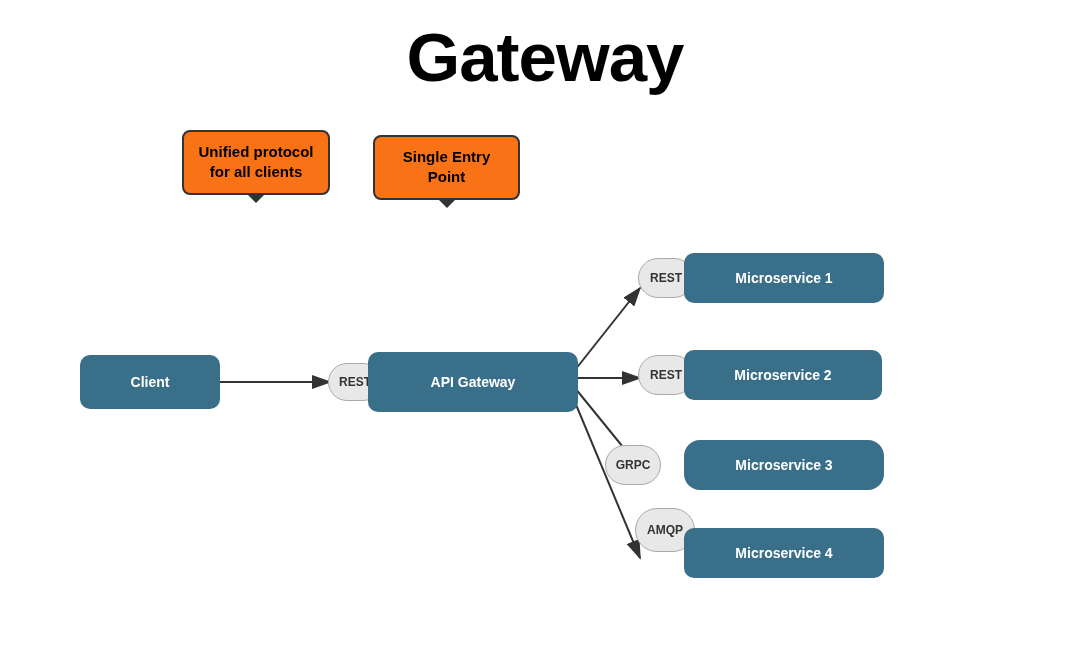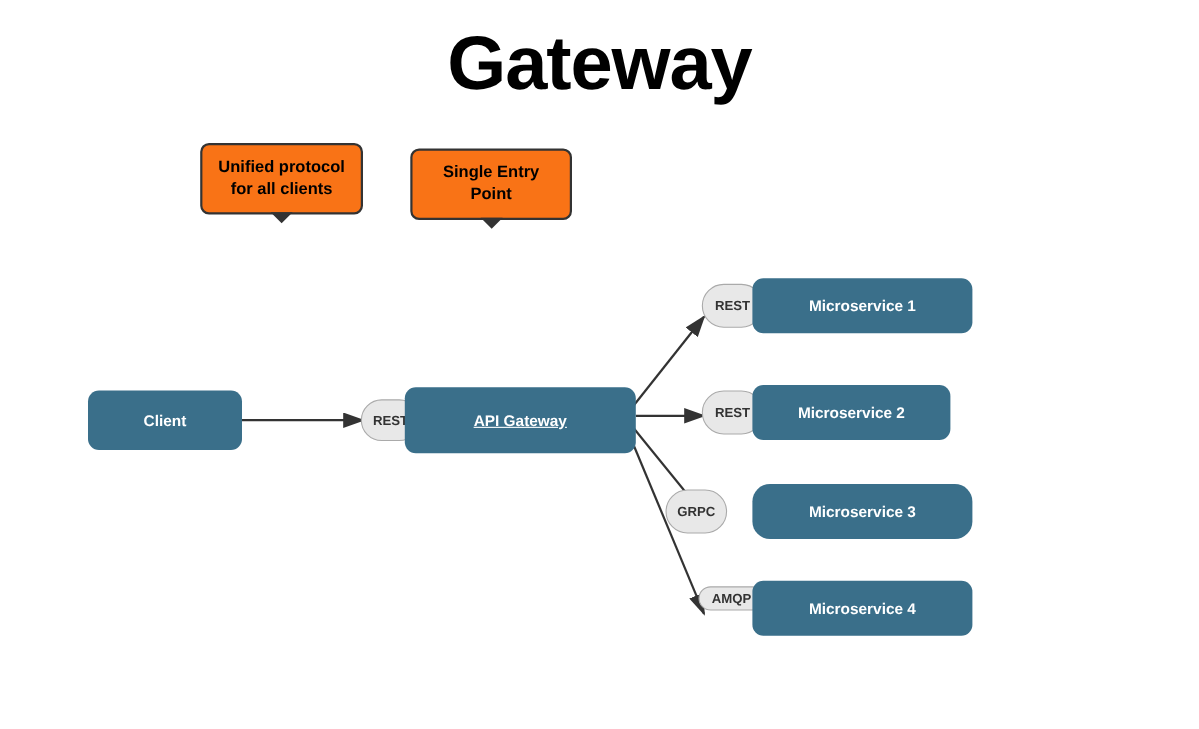--- a/index.html
+++ b/index.html
@@ -134,45 +134,45 @@
   </svg>
 
   <div class="blue-box" style="left:80px; top:245px; width:140px; height:54px;">
     <span>Client</span>
   </div>
 
   <div class="protocol-badge" style="left:328px; top:253px; width:54px; height:38px; border-radius:40px;">
     <span>REST</span>
   </div>
 
-  <div class="blue-box" style="left:368px; top:242px; width:210px; height:60px;text-decoration:underline;">
+  <div class="blue-box" style="left:368px; top:242px; width:210px; height:60px;">
     <span>API Gateway</span>
   </div>
 
   <div class="protocol-badge" style="left:638px; top:148px; width:56px; height:40px; border-radius:40px;">
     <span>REST</span>
   </div>
   <div class="blue-box" style="left:684px; top:143px; width:200px; height:50px;">
     <span>Microservice 1</span>
   </div>
 
   <div class="protocol-badge" style="left:638px; top:245px; width:56px; height:40px; border-radius:40px;">
     <span>REST</span>
   </div>
-  <div class="blue-box" style="left:684px; top:240px; width:180px; height:50px;">
+  <div class="blue-box" style="left:684px; top:240px; width:198px; height:50px;">
     <span>Microservice 2</span>
   </div>
 
   <div class="protocol-badge" style="left:605px; top:335px; width:56px; height:40px; border-radius:40px;">
     <span>GRPC</span>
   </div>
   <div class="blue-box" style="left:684px; top:330px; width:200px; height:50px;border-radius:16px;">
     <span>Microservice 3</span>
   </div>
 
-  <div class="protocol-badge" style="left:635px; top:423px; width:60px; height:22px; border-radius:40px;">
+  <div class="protocol-badge" style="left:635px; top:398px; width:60px; height:44px; border-radius:40px;">
     <span>AMQP</span>
   </div>
   <div class="blue-box" style="left:684px; top:418px; width:200px; height:50px;">
     <span>Microservice 4</span>
   </div>
 
 </div>
 
 </body></html>

